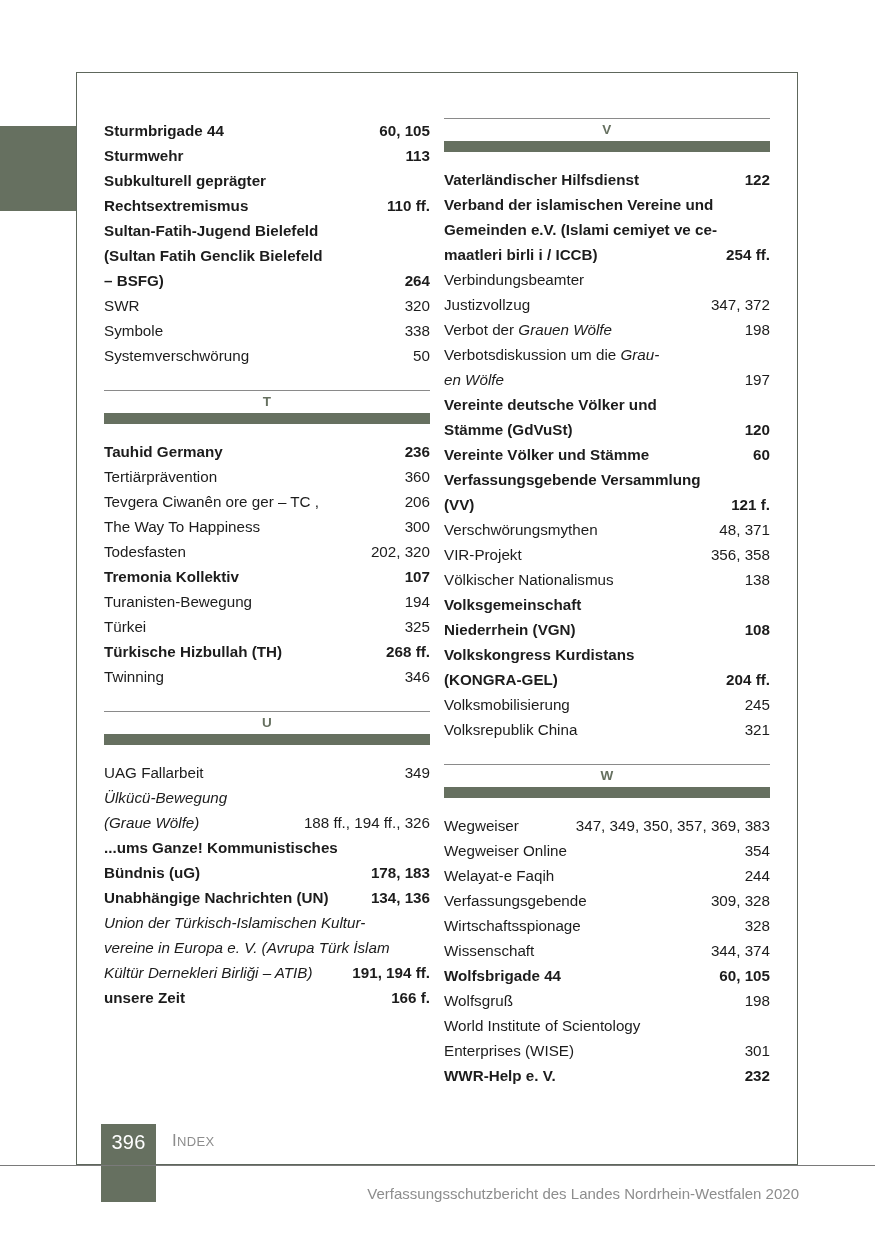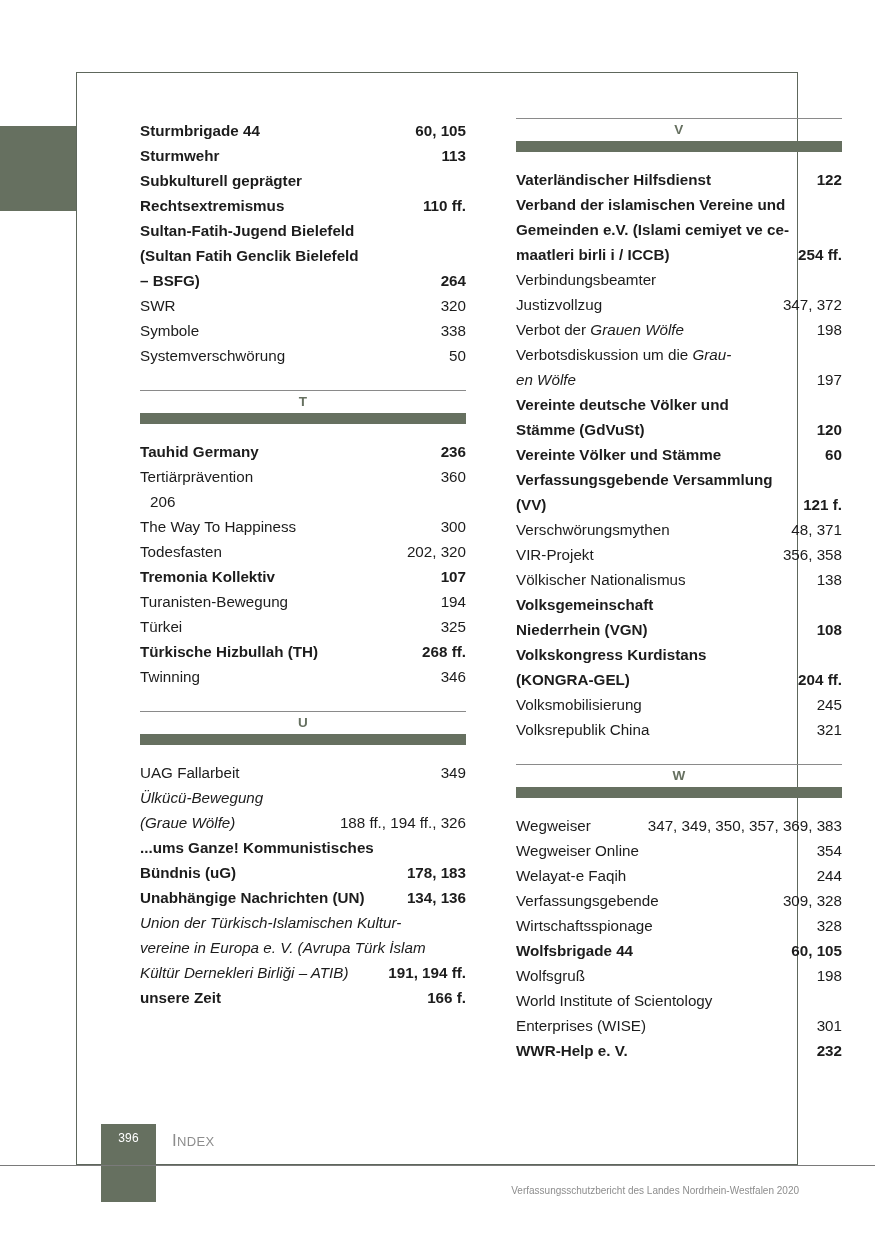--- a/index.html
+++ b/index.html
@@ -33,21 +33,21 @@
     height: 78px;
     background: #667060;
   }
   .page-number {
     position: absolute;
     left: 0;
     top: 7px;
     width: 55px;
     text-align: center;
     color: #ffffff;
-    font-size: 12px;
+    font-size: 20px;
     letter-spacing: .2px;
   }
 
   
   .page-sheet {
     position: absolute;
     left: 76px;
     top: 72px;
     width: 722px;
     height: 1093px;
@@ -61,21 +61,20 @@
     position: absolute;
     left: 104px;
     top: 118px;
     width: 665px;
     display: flex;
     gap: 14px;
   }
   .col {
     width: 326px;
     flex: 0 0 326px;
-    margin-left: 36px;
   }
 
   
   .section-head {
     position: relative;
     margin-top: 22px;
     margin-bottom: 15px;
   }
   .section-head.first { margin-top: 0; }
   .section-head .rule {
@@ -133,21 +132,21 @@
     left: 0;
     top: 1165px;
     width: 875px;
     height: 1px;
     background: #7a7a7a;
   }
   .footer-source {
     position: absolute;
     right: 76px;
     top: 1185px;
-    font-size: 10px;
+    font-size: 15px;
     color: #8d8d8d;
   }
 </style>
 </head>
 <body>
 
 <div class="left-tab-top"></div>
 
 <div class="page-sheet"></div>
 
@@ -200,20 +199,21 @@
       </div>
       <div class="entry bold">
         <span class="term">Tauhid Germany</span>
         <span class="pages">236</span>
       </div>
       <div class="entry">
         <span class="term">Tertiärprävention</span>
         <span class="pages">360</span>
       </div>
       <div class="entry">
+        <span class="term">Tevgera Ciwanên  ore  ger – TC  ,</span>
         <span class="pages">206</span>
       </div>
       <div class="entry">
         <span class="term">The Way To Happiness</span>
         <span class="pages">300</span>
       </div>
       <div class="entry">
         <span class="term">Todesfasten</span>
         <span class="pages">202, 320</span>
       </div>
@@ -399,20 +399,24 @@
         <span class="pages">244</span>
       </div>
       <div class="entry">
         <span class="term">Verfassungsgebende</span>
         <span class="pages">309, 328</span>
       </div>
       <div class="entry">
         <span class="term">Wirtschaftsspionage</span>
         <span class="pages">328</span>
       </div>
+      <div class="entry">
+        <span class="term">Wissenschaft</span>
+        <span class="pages">344, 374</span>
+      </div>
       <div class="entry bold">
         <span class="term">Wolfsbrigade 44</span>
         <span class="pages">60, 105</span>
       </div>
       <div class="entry">
         <span class="term">Wolfsgruß</span>
         <span class="pages">198</span>
       </div>
       <div class="entry">
         <span class="term">World Institute of Scientology</span>

